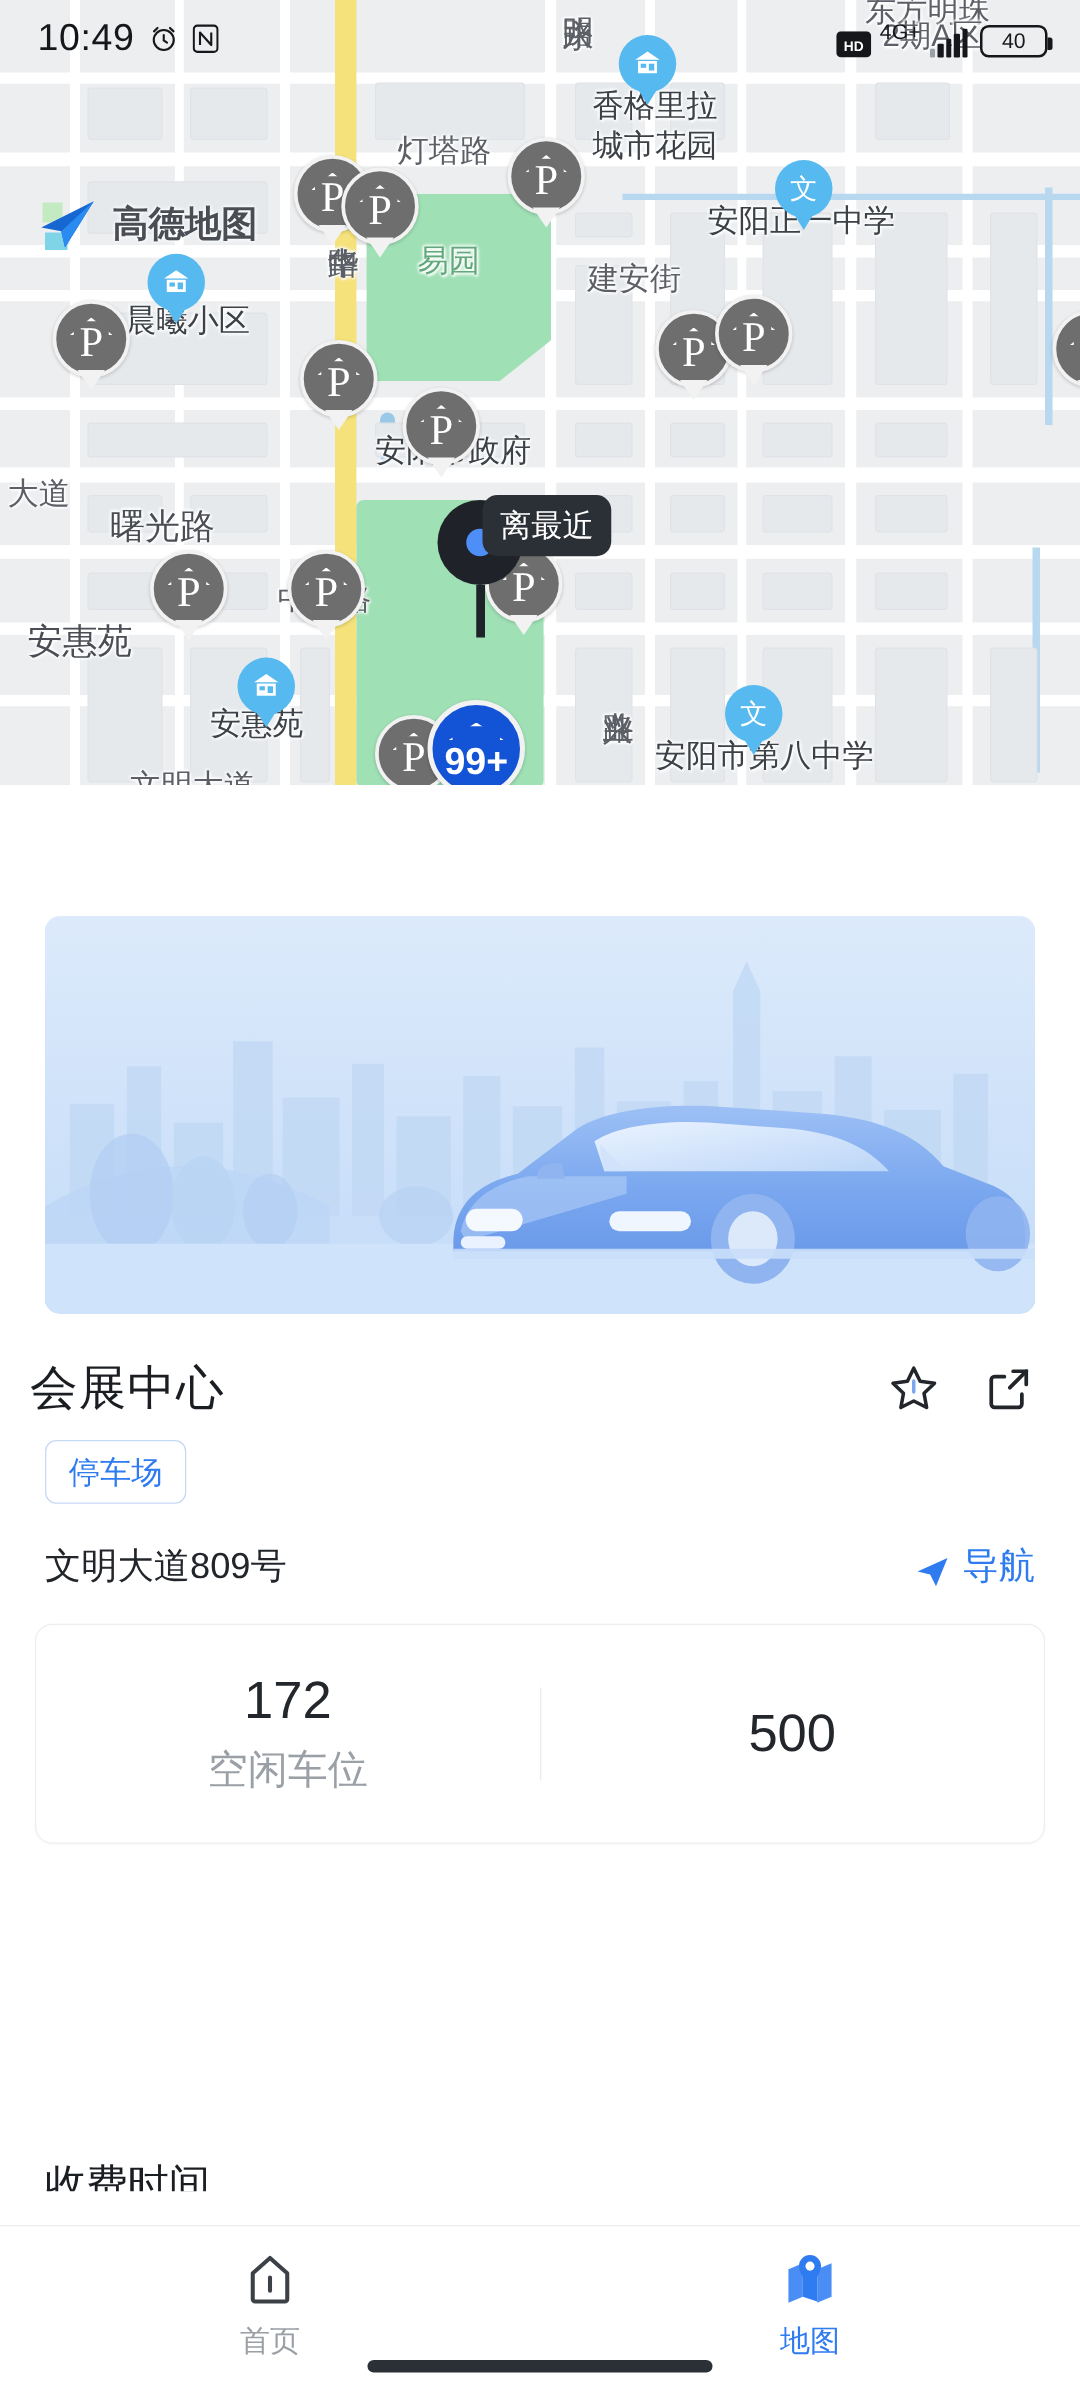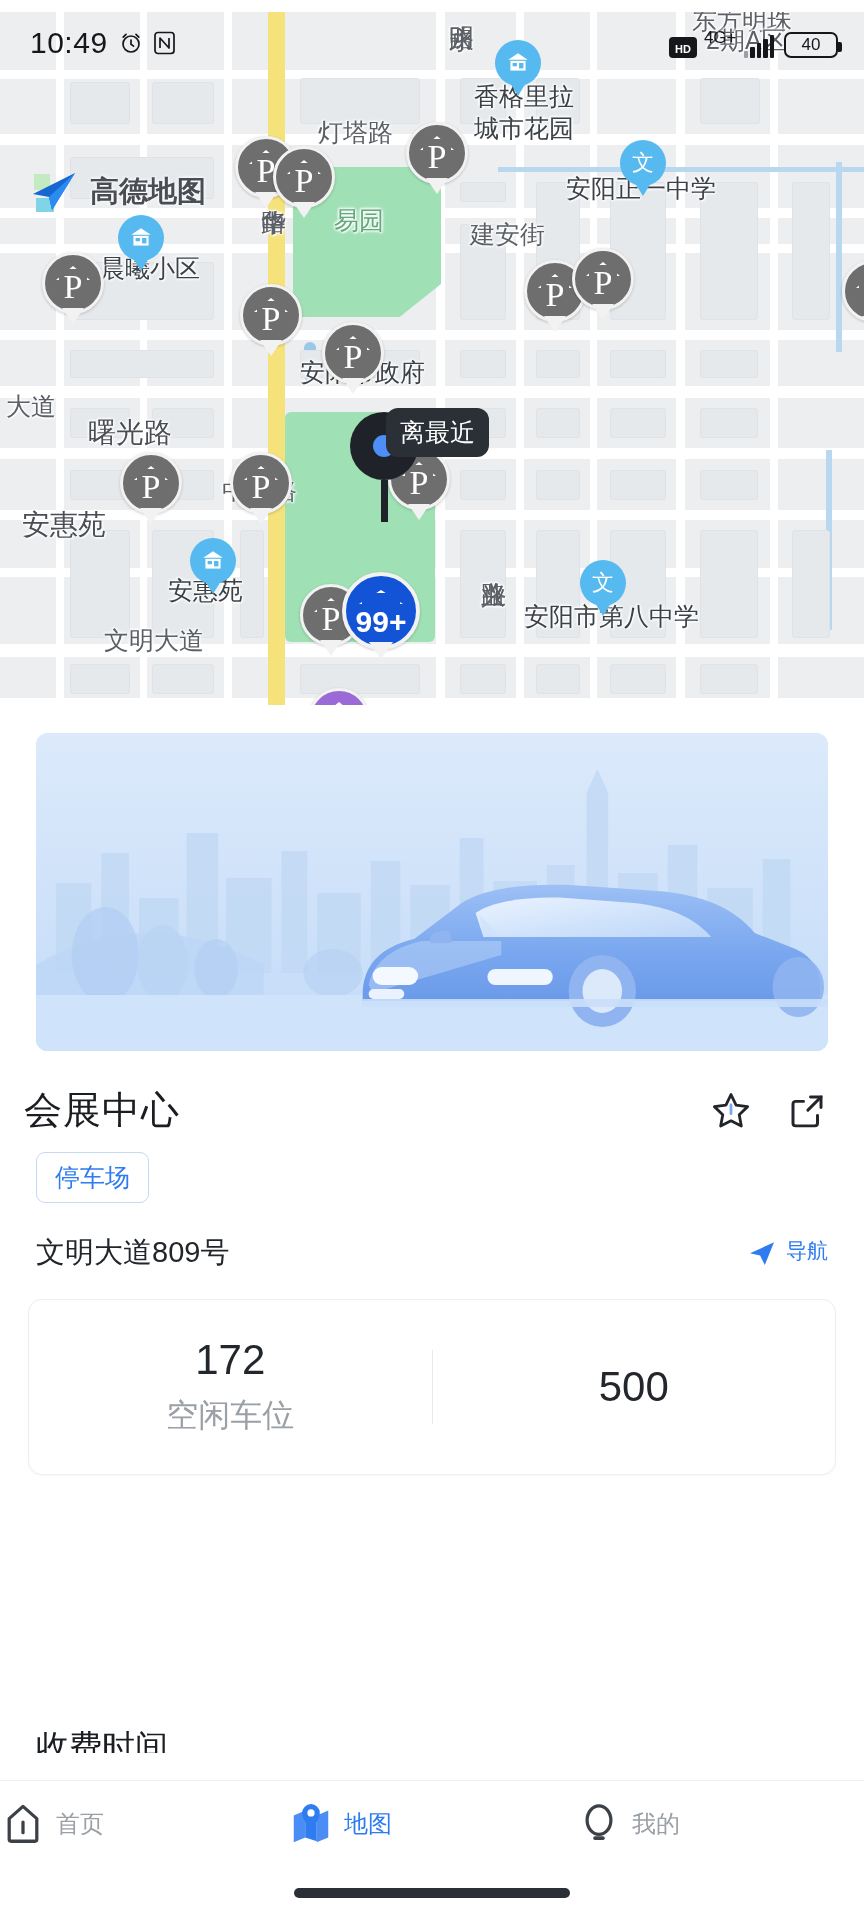--- a/index.html
+++ b/index.html
@@ -6,21 +6,21 @@
   html, body {
     width: 864px; height: 1920px;
     font-family: "Liberation Sans", "DejaVu Sans", sans-serif;
     background: #ffffff;
     overflow: hidden;
   }
   #app { position: relative; width: 864px; height: 1920px; overflow: hidden; background:#fff; }
 
   
   .map-area {
-    position: absolute; left: 0; top: 12px; width: 864px; height: 705px;
+    position: absolute; left: 0; top: 0; width: 864px; height: 628px;
     background: #eceef0;
     overflow: hidden;
   }
   .map-bg { position:absolute; inset:0; }
 
   
   .statusbar {
     position: absolute; left:0; top:0; width:864px; height: 62px;
     display:flex; align-items:center; justify-content:space-between;
     padding: 0 26px 0 30px; z-index: 40;
@@ -155,21 +155,21 @@
   .tag {
     display:inline-block; border:1.5px solid #c6d9f5; color:#2f7bf0;
     border-radius:9px; padding:8px 18px; font-size:25px; background:#fff;
   }
 
   .addr-row {
     display:flex; align-items:center; justify-content:space-between;
     margin: 30px 36px 0 36px;
   }
   .addr { font-size:29px; color:#22262b; }
-  .nav-btn { display:flex; align-items:flex-start; gap:8px; color:#2f7bf0; font-size:21px; }
+  .nav-btn { display:flex; align-items:flex-end; gap:8px; color:#2f7bf0; font-size:29px; }
   .nav-btn svg { width:32px; height:32px; }
 
   .stats-card {
     margin: 26px 28px 0 28px; border:1px solid #eceef1; border-radius:14px;
     background:#fff; height:176px; display:flex; align-items:center;
     box-shadow:0 1px 3px rgba(0,0,0,.03);
   }
   .stat { flex:1; text-align:center; }
   .stat .num { font-size:42px; color:#23272c; line-height:1.15; }
   .stat .lbl { font-size:32px; color:#9aa0a6; margin-top:10px; }
@@ -179,21 +179,21 @@
     position:absolute; left:36px; top:1022px; font-size:33px; color:#1a1d21;
     overflow:hidden; height:26px; line-height:40px;
   }
 
   
   .bottomnav {
     position:absolute; left:0; top:1780px; width:864px; height:140px;
     background:#ffffff; border-top:1px solid #ededed; z-index:60;
     display:flex; align-items:flex-start; padding-top:20px;
   }
-  .navitem { flex:1; display:flex; flex-direction:row; align-items:center; gap:10px; }
+  .navitem { flex:1; display:flex; flex-direction:column; align-items:center; gap:10px; }
   .navitem svg { width:46px; height:46px; }
   .navitem .nl { font-size:24px; color:#9aa0a6; }
   .navitem.active .nl { color:#2f7bf0; }
   .home-indicator {
     position:absolute; left:50%; transform:translateX(-50%); bottom:22px;
     width:276px; height:10px; border-radius:5px; background:#2b2f36; z-index:61;
   }
 </style>
 </head>
 <body>
@@ -578,23 +578,16 @@
     <div class="navitem active">
       <svg viewBox="0 0 24 24">
         <path d="M3 7.5 9 5v14l-6 2.5z" fill="#4a8ef5"></path>
         <path d="M9 5l6 2.5V21l-6-2z" fill="#2f7bf0"></path>
         <path d="M15 7.5 21 5v14l-6 2.5z" fill="#4a8ef5"></path>
         <path d="M12 1.6a4.6 4.6 0 0 0-4.6 4.6c0 3.4 4.6 8.8 4.6 8.8s4.6-5.4 4.6-8.8A4.6 4.6 0 0 0 12 1.6z" fill="#2f7bf0"></path>
         <circle cx="12" cy="6.2" r="1.9" fill="#ffffff"></circle>
       </svg>
       <span class="nl">地图</span>
     </div>
-    <div class="navitem">
-      <svg viewBox="0 0 24 24">
-        <ellipse cx="12" cy="10" rx="6.2" ry="7.4" fill="none" stroke="#3c4147" stroke-width="1.7"></ellipse>
-        <rect x="9" y="18.4" width="6" height="1.9" rx="0.9" fill="#3c4147"></rect>
-      </svg>
-      <span class="nl">我的</span>
-    </div>
   </div>
   <div class="home-indicator"></div>
 
 </div>
 
 </body></html>

